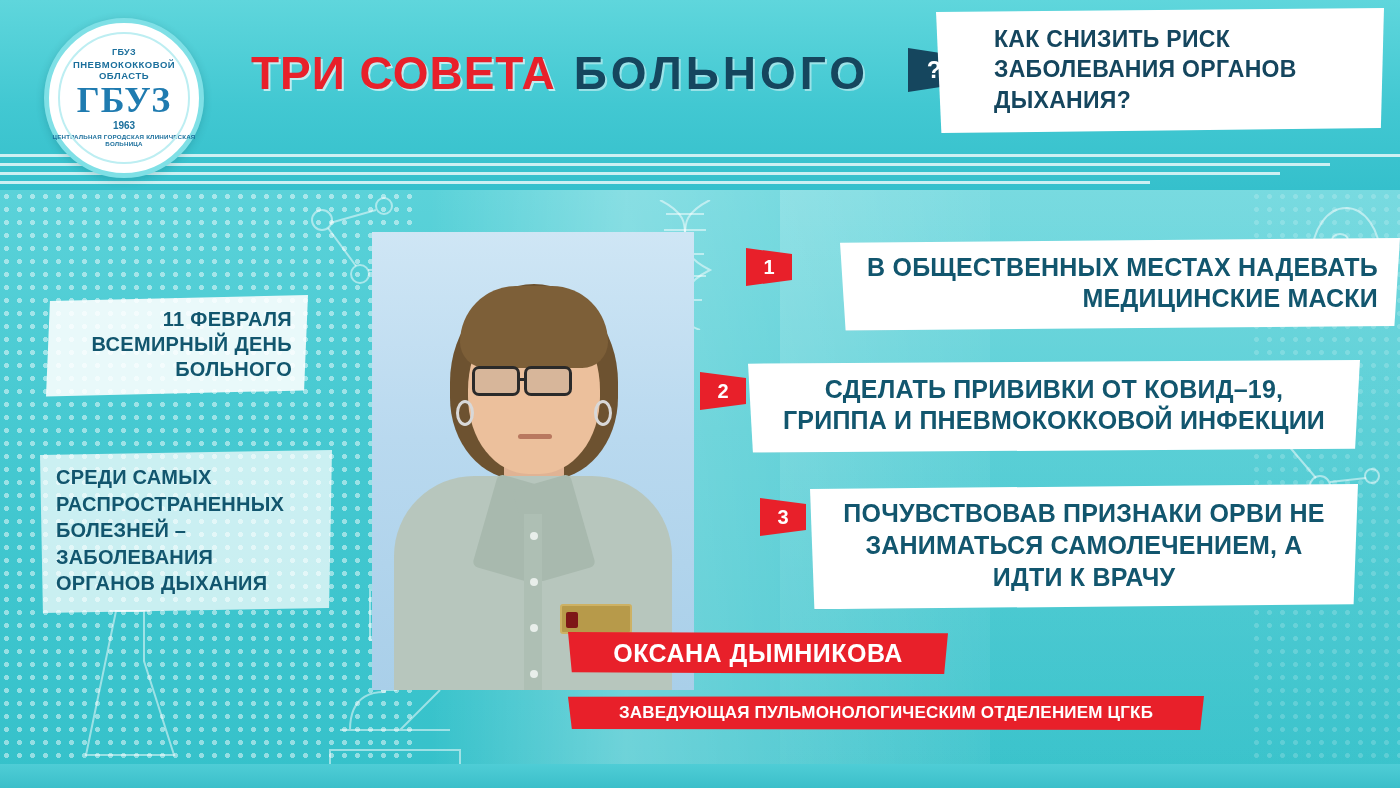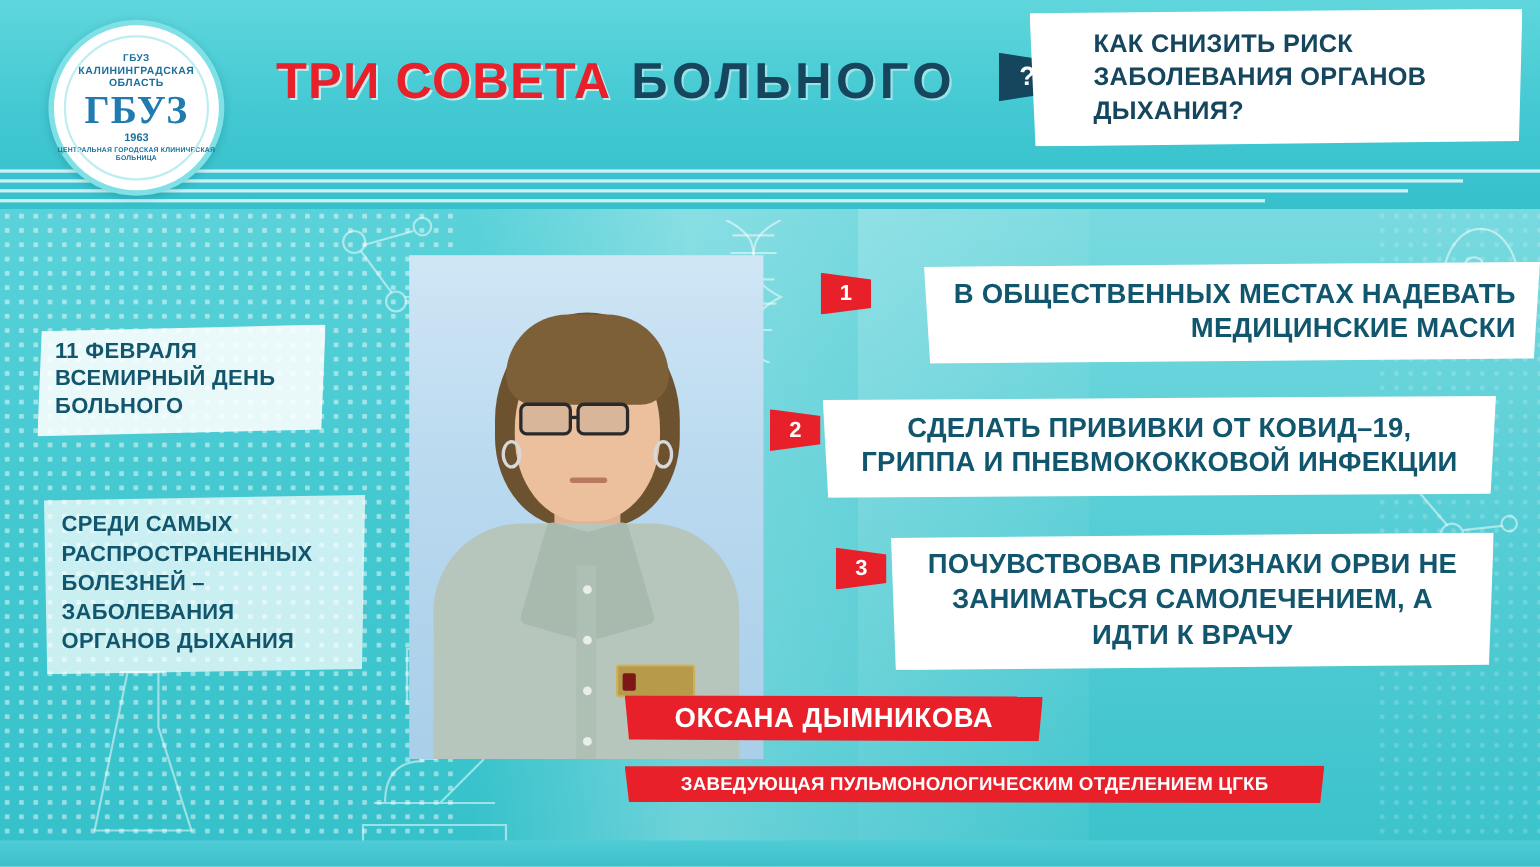--- a/index.html
+++ b/index.html
@@ -115,25 +115,25 @@
     position: absolute; left: 908px; top: 48px;
     width: 52px; height: 44px;
     background: #15465e;
     color: #fff; font-size: 24px; font-weight: bold;
     display:flex; align-items:center; justify-content:center;
     clip-path: polygon(0 0, 100% 18%, 100% 82%, 0 100%);
   }
 
   
   .card-date {
-    position: absolute; left: 34px; top: 295px; width: 262px;
+    position: absolute; left: 46px; top: 295px; width: 262px;
     padding: 12px 16px 14px;
     background: rgba(255,255,255,.88);
     color: #12566e; font-weight: bold; font-size: 20px; line-height: 1.26;
-    letter-spacing: .3px;
+    text-align: right; letter-spacing: .3px;
     clip-path: polygon(1.5% 6%, 100% 0, 98.5% 94%, 0 100%);
   }
   .card-disease {
     position: absolute; left: 40px; top: 450px; width: 292px;
     padding: 14px 16px 16px;
     background: rgba(255,255,255,.72);
     color: #12566e; font-weight: bold; font-size: 20px; line-height: 1.33;
     letter-spacing: .2px;
     clip-path: polygon(0 3%, 100% 0, 99% 97%, 1% 100%);
   }
@@ -280,21 +280,21 @@
       <i class="hs1"></i>
         <i class="hs2"></i>
         <i class="hs3"></i>
         <i class="hs4"></i>
     </div>
   </div>
 
   <div class="logo">
     <div class="ring"></div>
     <div class="l-top">ГБУЗ</div>
-    <div class="l-sub">КАЛИНИНГРАДСКАЯ ОБЛАСТЬ</div>
+    <div class="l-sub">ПНЕВМОКОККОВОЙ ОБЛАСТЬ</div>
     <div class="l-main">ГБУЗ</div>
     <div class="l-year">1963</div>
     <div class="l-foot">ЦЕНТРАЛЬНАЯ ГОРОДСКАЯ КЛИНИЧЕСКАЯ БОЛЬНИЦА</div>
   </div>
 
   <div class="title">
     <span class="t1">ТРИ СОВЕТА</span><span class="t2">БОЛЬНОГО</span>
   </div>
 
   <div class="qmark">?</div>

